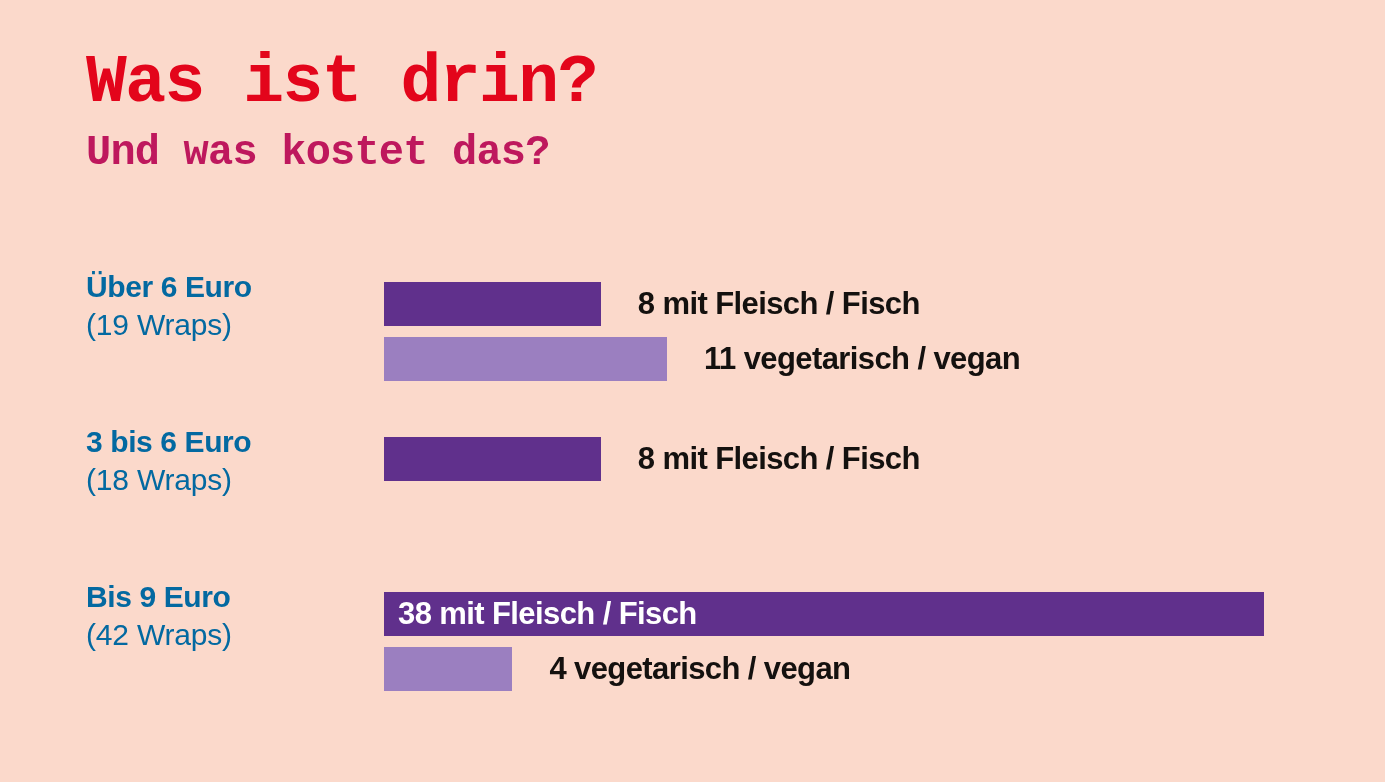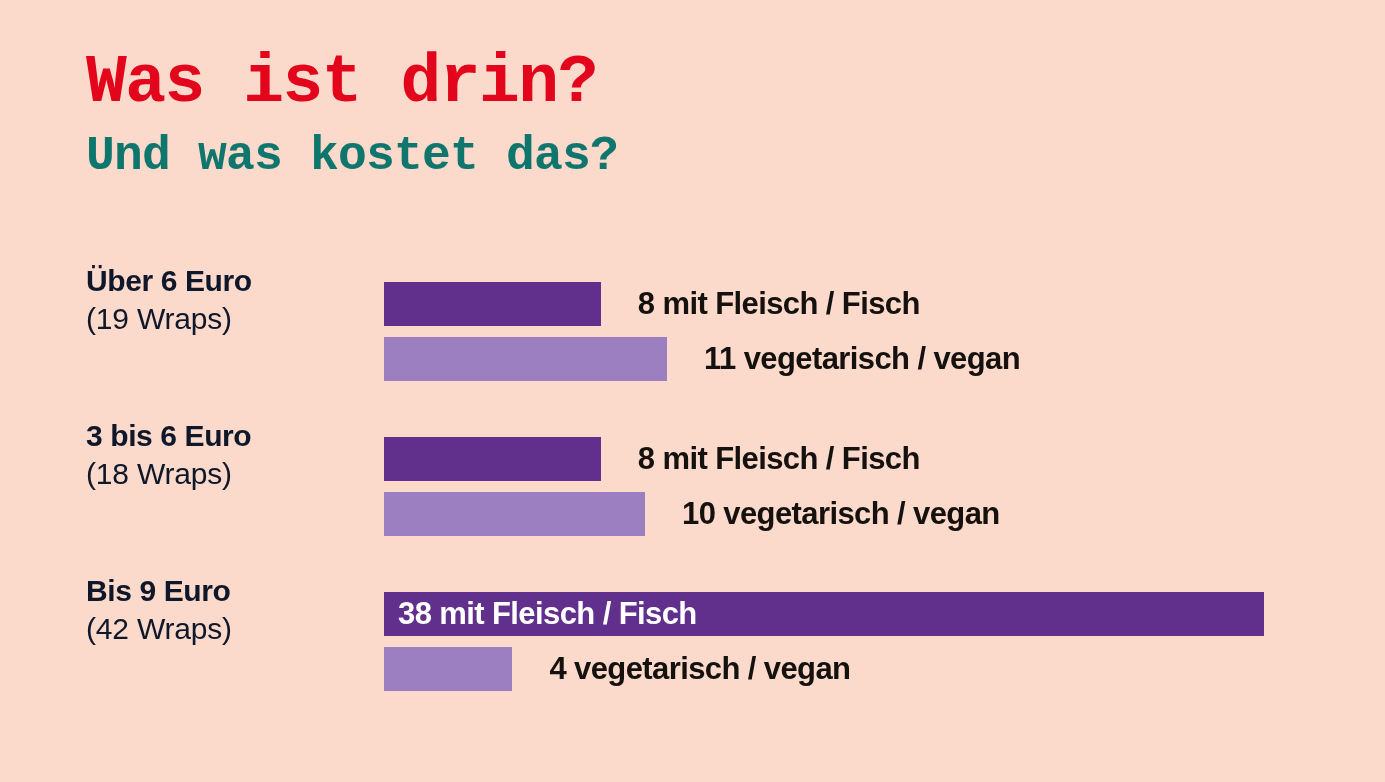--- a/index.html
+++ b/index.html
@@ -31,48 +31,48 @@
   .chart-title {
     font-size: 68px;
     font-weight: 700;
     line-height: 1.02;
     letter-spacing: -1.5px;
     color: #e3051b;
     margin: 0;
     white-space: nowrap;
   }
   .chart-subtitle {
-    font-size: 48px;
+    font-size: 42px;
     font-weight: 700;
     line-height: 1.05;
     letter-spacing: -0.8px;
-    color: #0f766e;
+    color: #be185d;
     margin: 14px 0 0 0;
     white-space: nowrap;
   }
 
   
   .plot {
     position: absolute;
     left: 0;
     top: 262px;
     width: 1385px;
   }
 
   .group {
     position: relative;
     height: 155px;
   }
 
   .cat-label {
     position: absolute;
     left: 86px;
-    top: 2px;
+    top: 8px;
     width: 280px;
-    color: #0f172a;
+    color: #0369a1;
   }
   .cat-name {
     display: block;
     font-size: 30px;
     font-weight: 700;
     letter-spacing: -0.4px;
     line-height: 1.1;
     white-space: nowrap;
   }
   .cat-count {
@@ -160,24 +160,20 @@
     <div class="group">
       <div class="cat-label">
         <span class="cat-name">3 bis 6 Euro</span>
         <span class="cat-count">(18 Wraps)</span>
       </div>
       <div class="bars">
         <div class="bar-row">
           <div class="bar meat" style="width: 176.8px;"></div>
           <span class="bar-label outside">8 mit Fleisch / Fisch</span>
         </div>
-        <div class="bar-row">
-          <div class="bar veg" style="width: 221px;"></div>
-          <span class="bar-label outside">10 vegetarisch / vegan</span>
-        </div>
       </div>
     </div>
 
     <div class="group">
       <div class="cat-label">
         <span class="cat-name">Bis 9 Euro</span>
         <span class="cat-count">(42 Wraps)</span>
       </div>
       <div class="bars">
         <div class="bar-row">

